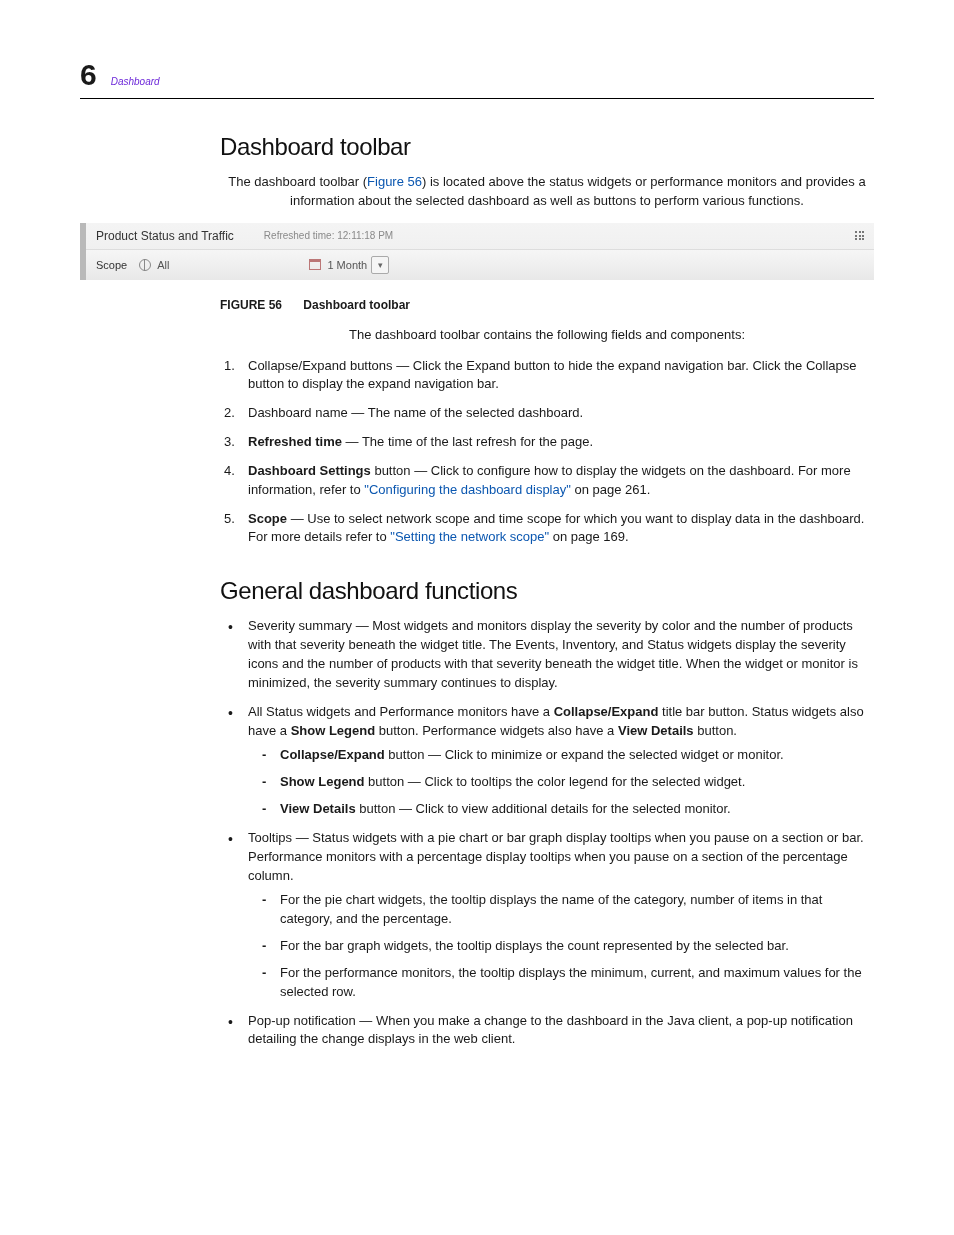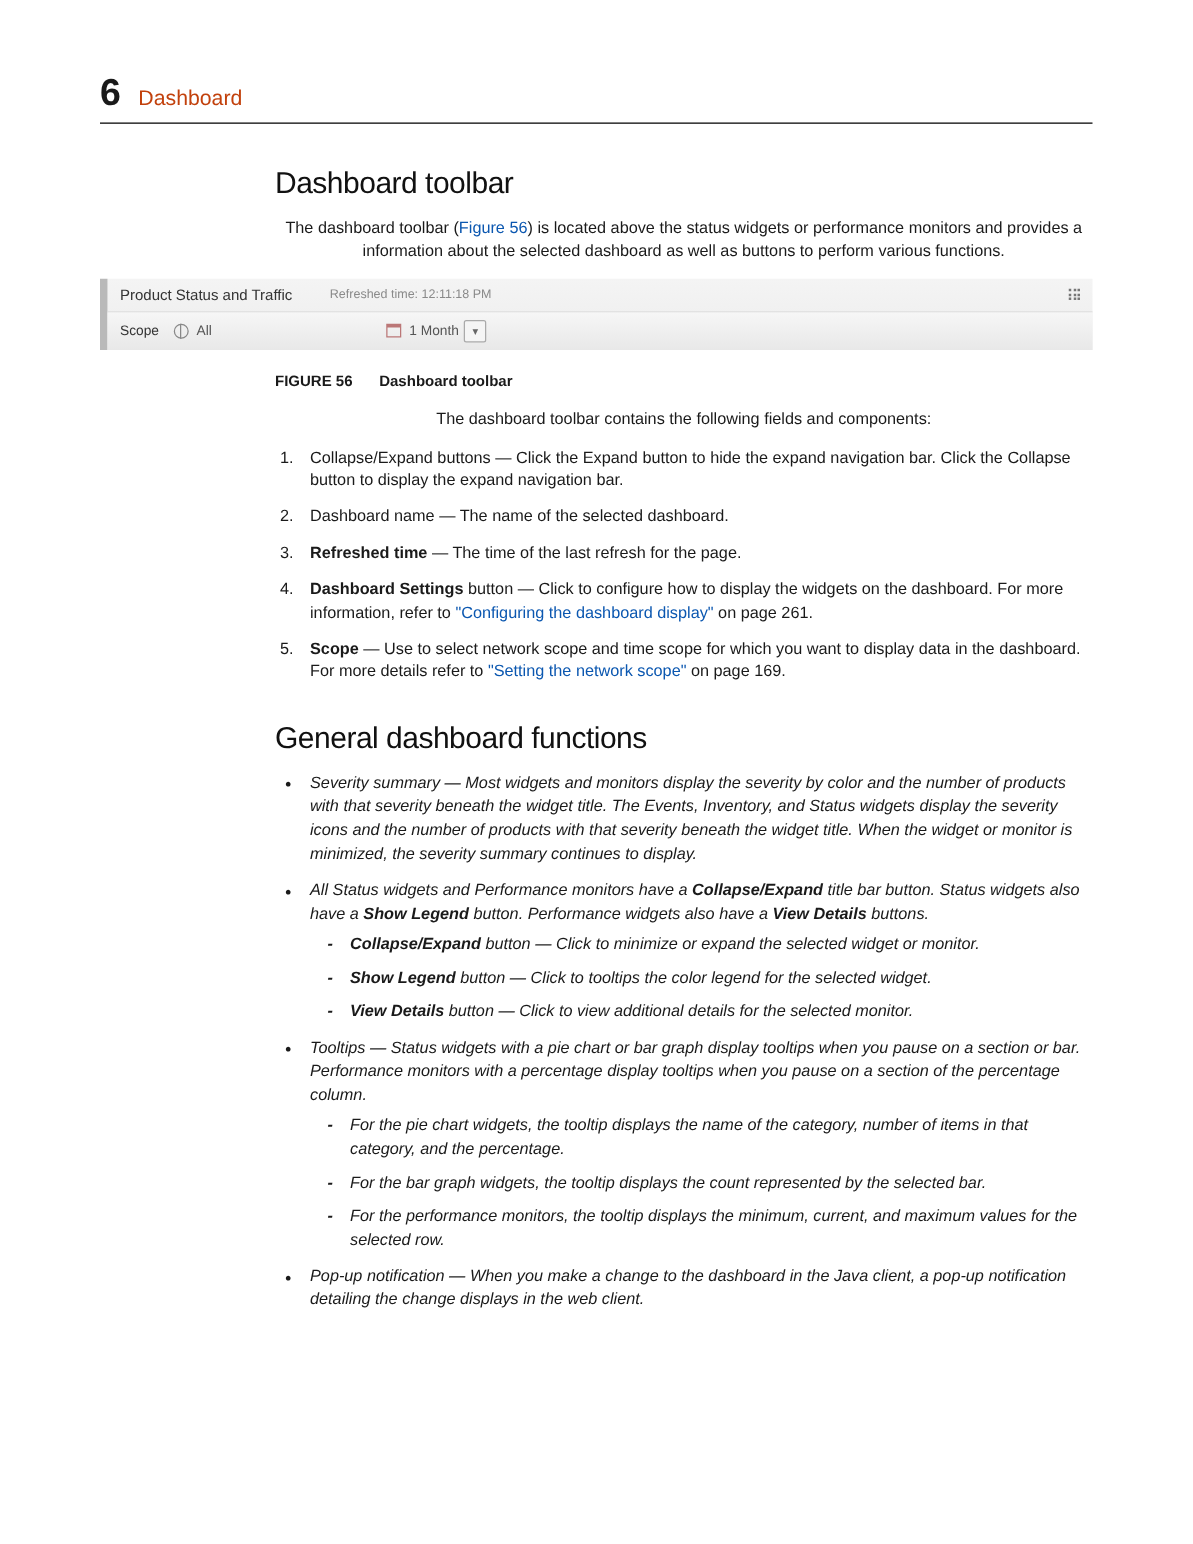--- a/index.html
+++ b/index.html
@@ -20,22 +20,23 @@
     padding-bottom: 6px;
     border-bottom: 1.5px solid #000;
     margin-bottom: 34px;
   }
   .chapter-num {
     font-size: 30px;
     font-weight: bold;
     font-family: Arial, Helvetica, sans-serif;
   }
   .chapter-title {
-    font-size: 17px;
-    color: #c2410c;
+    font-size: 10px;
+    color: #6d28d9;
+    font-style: italic;
   }
   .content {
     margin-left: 140px;
   }
   h2 {
     font-family: Arial, Helvetica, sans-serif;
     font-weight: normal;
     font-stretch: condensed;
     font-size: 24px;
     margin: 30px 0 12px 0;
@@ -73,21 +74,20 @@
     content: counter(item) ".";
     position: absolute;
     left: 4px;
   }
   ul.bullets {
     font-size: 13px;
     line-height: 1.45;
     padding-left: 0;
     margin: 0 0 10px 0;
     list-style: none;
-    font-style: italic;
   }
   ul.bullets > li {
     margin-bottom: 10px;
     padding-left: 28px;
     position: relative;
   }
   ul.bullets > li::before {
     content: "•";
     position: absolute;
     left: 8px;
@@ -262,21 +262,21 @@
 
     <h2>General dashboard functions</h2>
 
     <ul class="bullets">
 
       <li>
         <span>Severity summary — Most widgets and monitors display the severity by color and the number of products with that severity beneath the widget title. The Events, Inventory, and Status widgets display the severity icons and the number of products with that severity beneath the widget title. When the widget or monitor is minimized, the severity summary continues to display.</span>
       </li>
 
       <li>
-        <span>All Status widgets and Performance monitors have a </span><span class="b">Collapse/Expand</span><span> title bar button. Status widgets also have a </span><span class="b">Show Legend</span><span> button. Performance widgets also have a </span><span class="b">View Details</span><span> buttons.</span>
+        <span>All Status widgets and Performance monitors have a </span><span class="b">Collapse/Expand</span><span> title bar button. Status widgets also have a </span><span class="b">Show Legend</span><span> button. Performance widgets also have a </span><span class="b">View Details</span><span> button.</span>
         <ul class="dashes">
           <li><span class="b">Collapse/Expand</span><span> button — Click to minimize or expand the selected widget or monitor.</span></li>
           <li><span class="b">Show Legend</span><span> button — Click to tooltips the color legend for the selected widget.</span></li>
           <li><span class="b">View Details</span><span> button — Click to view additional details for the selected monitor.</span></li>
         </ul>
       </li>
 
       <li>
         <span>Tooltips — Status widgets with a pie chart or bar graph display tooltips when you pause on a section or bar. Performance monitors with a percentage display tooltips when you pause on a section of the percentage column.</span>
         <ul class="dashes">

